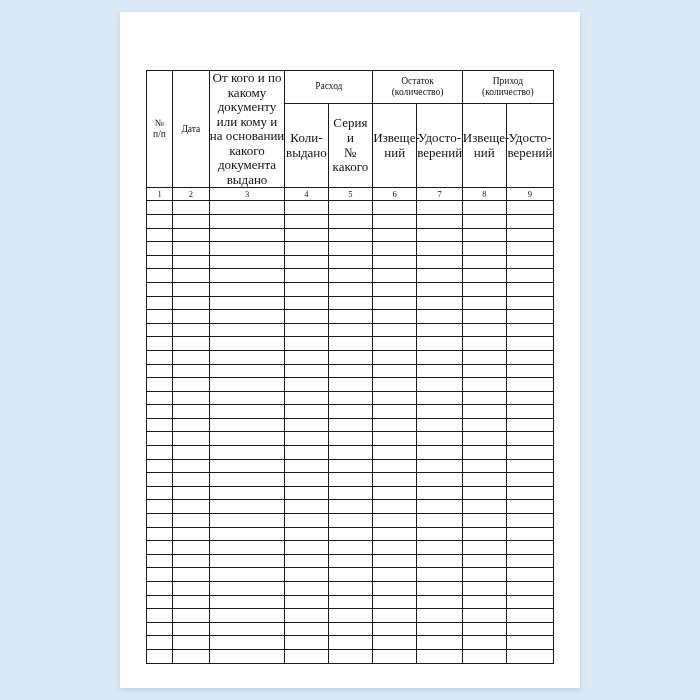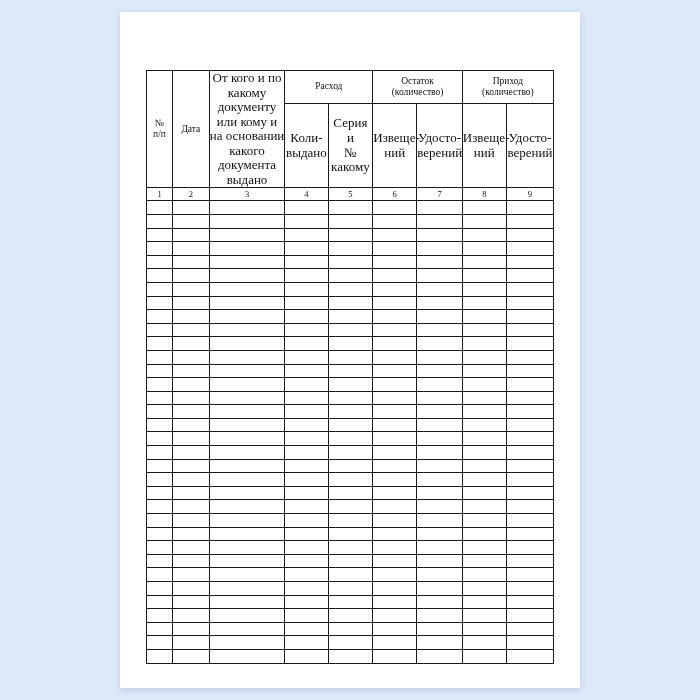--- a/index.html
+++ b/index.html
@@ -111,21 +111,21 @@
             </th>
           </tr>
           <tr>
             <th class="hdr">
               <div>Коли-</div>
               <div>выдано</div>
             </th>
             <th class="hdr">
               <div>Серия и</div>
               <div>№</div>
-              <div>какому</div>
+              <div>какого</div>
             </th>
             <th class="hdr">
               <div>Извеще-</div>
               <div>ний</div>
             </th>
             <th class="hdr">
               <div>Удосто-</div>
               <div>верений</div>
             </th>
             <th class="hdr">

